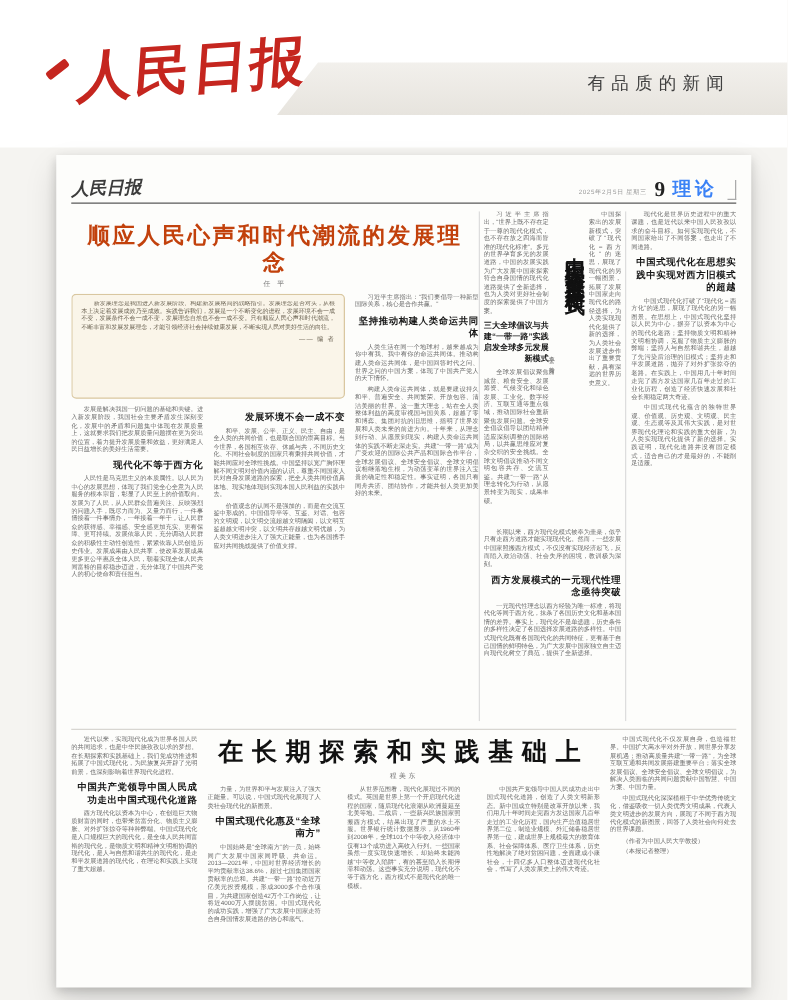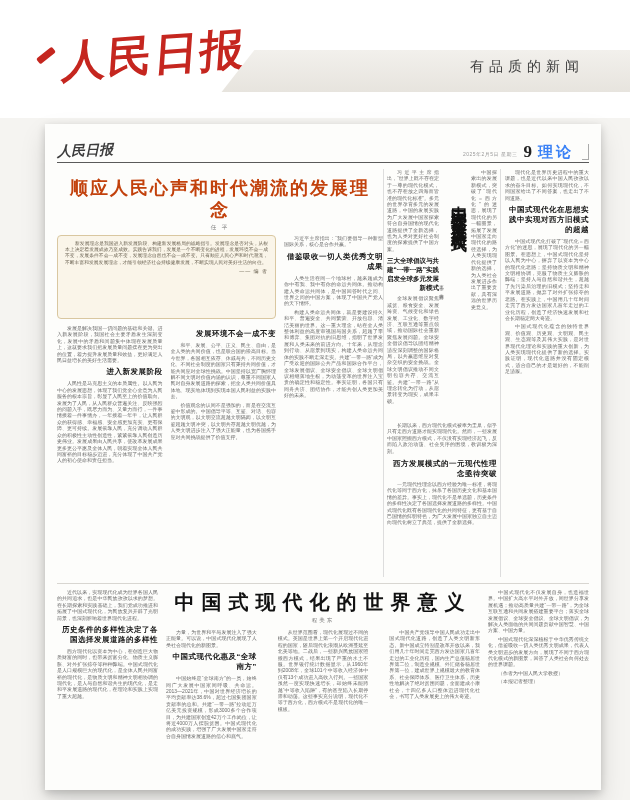--- a/index.html
+++ b/index.html
@@ -58,21 +58,21 @@
   .b-upper{display:flex;height:250px;overflow:hidden;}
   .b-left{width:52px;overflow:hidden;}
   .b-left h3{font-size:6.5px;line-height:9px;letter-spacing:0;}
   .b-strip{width:30px;position:relative;}
   .v-headline{position:absolute;top:24px;right:0;height:230px;writing-mode:vertical-rl;
     text-orientation:upright;font-size:16px;font-weight:bold;
     font-family:"Liberation Serif",serif;color:#111;letter-spacing:3px;}
   .v-authors{position:absolute;top:112px;left:0;writing-mode:vertical-rl;
     text-orientation:upright;font-size:4.5px;color:#777;letter-spacing:1px;}
   .b-right{flex:1;overflow:hidden;padding-left:2px;}
-  .b-lower{margin-top:4px;height:152px;overflow:hidden;font-family:Liberation Mono, monospace;}
+  .b-lower{margin-top:4px;height:152px;overflow:hidden;}
   
   .zoneD{margin-top:6px;border-top:1px solid #d8d6d1;padding-top:5px;display:flex;
     gap:8px;height:192px;overflow:hidden;}
   .d-col{width:101px;overflow:hidden;}
   .d-center{flex:1;display:flex;flex-direction:column;overflow:hidden;}
   .d-center h2{font-size:20px;font-weight:bold;text-align:center;letter-spacing:7px;
     margin:1px 0 0;color:#111;line-height:24px;}
   .d-cols{display:flex;gap:21px;flex:1;overflow:hidden;margin-top:1px;}
   .d-cols > div{flex:1;overflow:hidden;}
   .note{font-size:4.8px;color:#555;margin-top:2px;}
@@ -109,33 +109,33 @@
         <div class="byline">任 平</div>
         <div class="a1-body">
           <div class="a1-left">
             <div class="editor-box">
               <p>新发展理念是我国进入新发展阶段、构建新发展格局的战略指引。发展理念是否对头，从根本上决定着发展成效乃至成败。实践告诉我们，发展是一个不断变化的进程，发展环境不会一成不变，发展条件不会一成不变，发展理念自然也不会一成不变。只有顺应人民心声和时代潮流，不断丰富和发展发展理念，才能引领经济社会持续健康发展，不断实现人民对美好生活的向往。</p>
               <div class="box-sign">—— 编 者</div>
             </div>
             <div class="a1-cols">
               <div class="col">
                 <p>发展是解决我国一切问题的基础和关键。进入新发展阶段，我国社会主要矛盾发生深刻变化，发展中的矛盾和问题集中体现在发展质量上，这就要求我们把发展质量问题摆在更为突出的位置，着力提升发展质量和效益，更好满足人民日益增长的美好生活需要。</p>
-                <h3>进入新发展阶段</h3>
+                <h3>现代化不等于西方化</h3>
                 <p>人民性是马克思主义的本质属性。以人民为中心的发展思想，体现了我们党全心全意为人民服务的根本宗旨，彰显了人民至上的价值取向。发展为了人民，从人民群众普遍关注、反映强烈的问题入手，既尽力而为、又量力而行，一件事情接着一件事情办，一年接着一年干，让人民群众的获得感、幸福感、安全感更加充实、更有保障、更可持续。发展依靠人民，充分调动人民群众的积极性主动性创造性，紧紧依靠人民创造历史伟业。发展成果由人民共享，使改革发展成果更多更公平惠及全体人民，朝着实现全体人民共同富裕的目标稳步迈进，充分体现了中国共产党人的初心使命和责任担当。</p>
               </div>
               <div class="col">
                 <h3>发展环境不会一成不变</h3>
                 <p>和平、发展、公平、正义、民主、自由，是全人类的共同价值，也是联合国的崇高目标。当今世界，各国相互依存、休戚与共，不同历史文化、不同社会制度的国家只有秉持共同价值，才能共同应对全球性挑战。中国坚持以宽广胸怀理解不同文明对价值内涵的认识，尊重不同国家人民对自身发展道路的探索，把全人类共同价值具体地、现实地体现到实现本国人民利益的实践中去。</p>
                 <p>价值观念的认同不是强加的，而是在交流互鉴中形成的。中国倡导平等、互鉴、对话、包容的文明观，以文明交流超越文明隔阂，以文明互鉴超越文明冲突，以文明共存超越文明优越，为人类文明进步注入了强大正能量，也为各国携手应对共同挑战提供了价值支撑。</p>
               </div>
             </div>
           </div>
           <div class="a1-col3">
             <p>习近平主席指出：“我们要倡导一种新型国际关系，核心是合作共赢。”</p>
-            <h3>借鉴吸收一切人类优秀文明成果</h3>
+            <h3>坚持推动构建人类命运共同体</h3>
             <p>人类生活在同一个地球村，越来越成为你中有我、我中有你的命运共同体。推动构建人类命运共同体，是中国回答时代之问、世界之问的中国方案，体现了中国共产党人的天下情怀。</p>
             <p>构建人类命运共同体，就是要建设持久和平、普遍安全、共同繁荣、开放包容、清洁美丽的世界。这一重大理念，站在全人类整体利益的高度审视国与国关系，超越了零和博弈、集团对抗的旧思维，指明了世界发展和人类未来的前进方向。十年来，从理念到行动、从愿景到现实，构建人类命运共同体的实践不断走深走实。共建“一带一路”成为广受欢迎的国际公共产品和国际合作平台，全球发展倡议、全球安全倡议、全球文明倡议相继落地生根，为动荡变革的世界注入宝贵的确定性和稳定性。事实证明，各国只有同舟共济、团结协作，才能共创人类更加美好的未来。</p>
           </div>
         </div>
       </section>
 
       <section class="zoneB">
         <div class="b-upper">
           <div class="b-left">
             <p>习近平主席指出，“世界上既不存在定于一尊的现代化模式，也不存在放之四海而皆准的现代化标准”。多元的世界孕育多元的发展道路，中国的发展实践为广大发展中国家探索符合自身国情的现代化道路提供了全新选择，也为人类对更好社会制度的探索提供了中国方案。</p>
@@ -161,25 +161,25 @@
         <p>现代化是世界历史进程中的重大课题，也是近代以来中国人民孜孜以求的奋斗目标。如何实现现代化，不同国家给出了不同答案，也走出了不同道路。</p>
         <h3>中国式现代化在思想实践中实现对西方旧模式的超越</h3>
         <p>中国式现代化打破了“现代化＝西方化”的迷思，展现了现代化的另一幅图景。在思想上，中国式现代化坚持以人民为中心，摒弃了以资本为中心的现代化老路；坚持物质文明和精神文明相协调，克服了物质主义膨胀的弊端；坚持人与自然和谐共生，超越了先污染后治理的旧模式；坚持走和平发展道路，抛弃了对外扩张掠夺的老路。在实践上，中国用几十年时间走完了西方发达国家几百年走过的工业化历程，创造了经济快速发展和社会长期稳定两大奇迹。</p>
         <p>中国式现代化蕴含的独特世界观、价值观、历史观、文明观、民主观、生态观等及其伟大实践，是对世界现代化理论和实践的重大创新，为人类实现现代化提供了新的选择。实践证明，现代化道路并没有固定模式，适合自己的才是最好的，不能削足适履。</p>
       </section>
     </div>
 
     <section class="zoneD">
       <div class="d-col">
         <p>近代以来，实现现代化成为世界各国人民的共同追求，也是中华民族孜孜以求的梦想。在长期探索和实践基础上，我们党成功推进和拓展了中国式现代化，为民族复兴开辟了光明前景，也深刻影响着世界现代化进程。</p>
-        <h3>历史条件的多样性决定了各国选择发展道路的多样性</h3>
+        <h3>中国共产党领导中国人民成功走出中国式现代化道路</h3>
         <p>西方现代化以资本为中心，在创造巨大物质财富的同时，也带来贫富分化、物质主义膨胀、对外扩张掠夺等种种弊端。中国式现代化是人口规模巨大的现代化，是全体人民共同富裕的现代化，是物质文明和精神文明相协调的现代化，是人与自然和谐共生的现代化，是走和平发展道路的现代化，在理论和实践上实现了重大超越。</p>
       </div>
       <div class="d-center">
-        <h2>中国式现代化的世界意义</h2>
+        <h2>在长期探索和实践基础上</h2>
         <div class="byline">程美东</div>
         <div class="d-cols">
           <div>
             <p>力量，为世界和平与发展注入了强大正能量。可以说，中国式现代化展现了人类社会现代化的新图景。</p>
             <h3>中国式现代化惠及“全球南方”</h3>
             <p>中国始终是“全球南方”的一员，始终同广大发展中国家同呼吸、共命运。2013—2021年，中国对世界经济增长的平均贡献率达38.6%，超过七国集团国家贡献率的总和。共建“一带一路”拉动近万亿美元投资规模，形成3000多个合作项目，为共建国家创造42万个工作岗位，让将近4000万人摆脱贫困。中国式现代化的成功实践，增强了广大发展中国家走符合自身国情发展道路的信心和底气。</p>
           </div>
           <div>
             <p>从世界范围看，现代化展现过不同的模式。英国是世界上第一个开启现代化进程的国家，随后现代化浪潮从欧洲蔓延至北美等地。二战后，一些新兴民族国家照搬西方模式，结果出现了严重的水土不服。世界银行统计数据显示，从1960年到2008年，全球101个中等收入经济体中仅有13个成功进入高收入行列。一些国家虽然一度实现快速增长，却始终未能跨越“中等收入陷阱”，有的甚至陷入长期停滞和动荡。这些事实充分说明，现代化不等于西方化，西方模式不是现代化的唯一模板。</p>
           </div>

